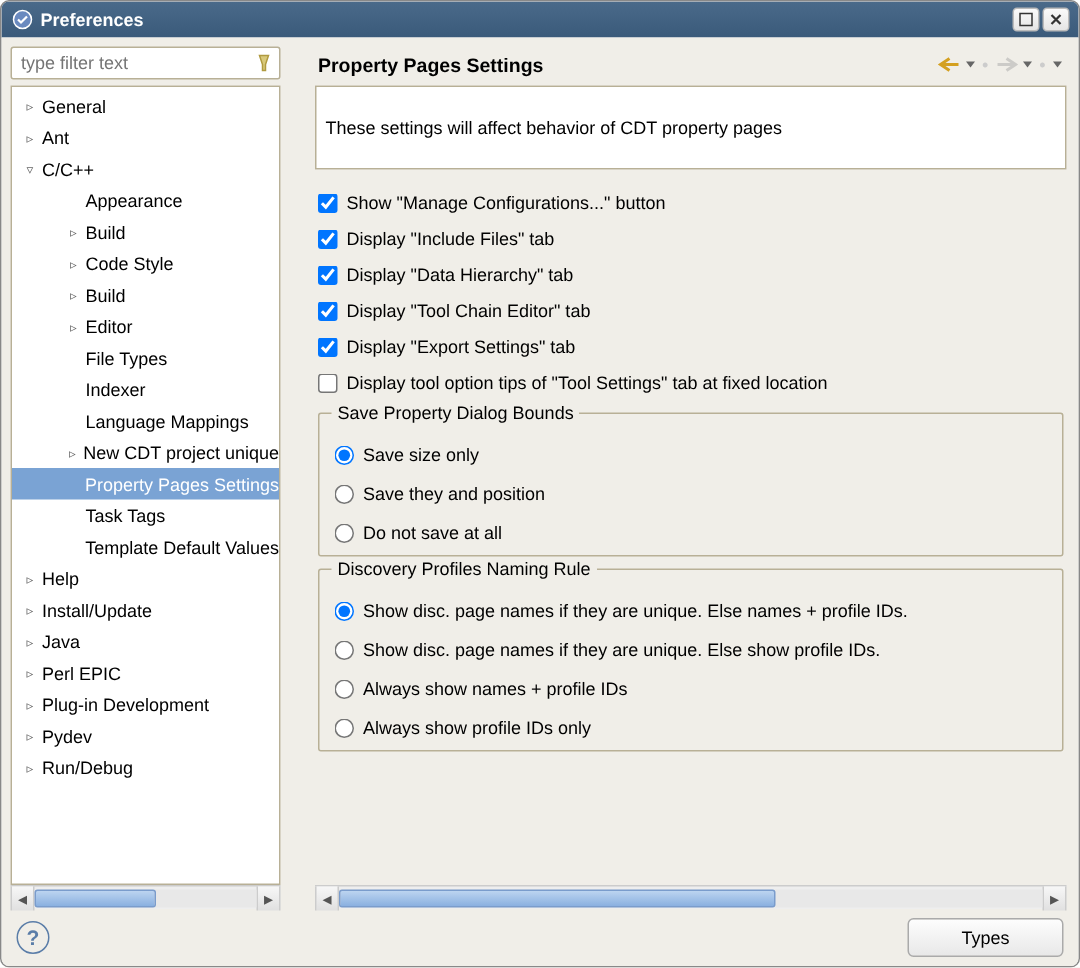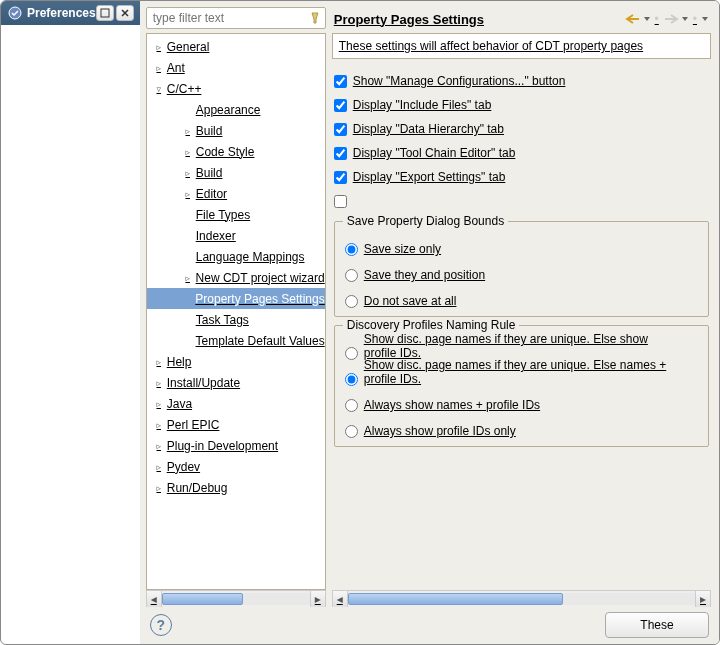--- a/index.html
+++ b/index.html
@@ -1,24 +1,24 @@
 <!DOCTYPE html>
 <html><head>
 <meta charset="utf-8">
 <style>
 * { box-sizing: border-box; margin: 0; padding: 0; }
 body { font-family: "Segoe UI", Tahoma, sans-serif; font-size: 12px; background: #fff; width: 720px; height: 645px; overflow: hidden; }
-.window { width: 720px; height: 645px; display: flex; flex-direction: row; border: 1px solid #888; border-radius: 6px; overflow: hidden; }
+.window { width: 720px; height: 645px; display: flex; flex-direction: column; border: 1px solid #888; border-radius: 6px; overflow: hidden; }
 .titlebar { background: linear-gradient(to bottom, #4a6a8a, #3a5a7a); color: #fff; height: 24px; display: flex; align-items: center; padding: 0 6px; font-weight: bold; font-size: 12px; }
 .titlebar .icon { width: 16px; height: 16px; margin-right: 4px; display: inline-flex; align-items: center; justify-content: center; }
 .titlebar .title { flex: 1; }
 .titlebar .winbtns { display: flex; gap: 2px; }
 .winbtn { width: 18px; height: 16px; border: 1px solid #bbb; border-radius: 3px; background: linear-gradient(#fafafa,#e5e5e5); display: flex; align-items: center; justify-content: center; color:#333; font-size:10px; }
 .content { flex: 1; display: flex; flex-direction: column; background: #f0eee8; min-height: 0; }
-.mainrow { flex: 1; display: flex; min-height: 0; padding: 6px 6px 0 6px; gap: 4px; text-decoration: underline; }
+.mainrow { flex: 1; display: flex; min-height: 0; padding: 6px 6px 0 6px; gap: 21px; }
 .leftcol { width: 180px; display: flex; flex-direction: column; }
 .filterwrap { position: relative; margin-bottom: 4px; }
 .filterinput { width: 100%; height: 22px; border: 1px solid #b8b096; border-radius: 2px; padding: 0 22px 0 6px; font-size: 12px; color: #888; outline: none; background: #fff; }
 .filter-thumb { position: absolute; right: 3px; top: 3px; width: 16px; height: 16px; display: inline-flex; align-items: center; justify-content: center; }
 .tree { flex: 1; background: #fff; border: 1px solid #b8b096; overflow: hidden; padding: 2px 0; }
 .tree-inner { height: 100%; overflow: hidden; }
 .tree-item { display: flex; align-items: center; height: 21px; padding-left: 6px; white-space: nowrap; cursor: default; }
 .tree-item .arrow { width: 12px; display: inline-flex; align-items: center; justify-content: center; font-size: 9px; color: #666; }
 .tree-item .label { padding-left: 2px; }
 .tree-item.indent1 { padding-left: 35px; }
@@ -26,21 +26,21 @@
 .tree-item.selected .arrow { color: #fff; }
 .hscroll { height: 16px; background: #eee; display: flex; align-items: center; border-top: 1px solid #ccc; }
 .hscroll .arrowbtn { width: 16px; height: 16px; display: flex; align-items: center; justify-content: center; color:#555; background: linear-gradient(#f7f7f7,#e0e0e0); border-left:1px solid #ccc; border-right:1px solid #ccc; }
 .hscroll .track { flex: 1; height: 12px; background: #e8e8e8; position: relative; }
 .hscroll .thumb { position: absolute; height: 12px; background: linear-gradient(#bcd4f0,#8ab0e0); border:1px solid #7a9ccc; border-radius:2px; }
 .rightcol { flex: 1; display: flex; flex-direction: column; min-width: 0; }
 .header { display: flex; align-items: center; height: 24px; padding: 0 4px; }
 .header-title { font-weight: bold; font-size: 13px; flex: 1; }
 .header-nav { display: flex; align-items: center; gap: 2px; }
 .navbtn { display: inline-flex; align-items: center; }
-.descbox { border: 1px solid #b8b096; background: #fff; padding: 5px 6px; margin: 2px 2px 10px 2px; }
+.descbox { border: 1px solid #b8b096; background: #fff; padding: 20px 6px; margin: 2px 2px 10px 2px; }
 .settings { flex: 1; overflow: hidden; padding: 0 4px; }
 .check-row { display: flex; align-items: center; height: 24px; gap: 6px; }
 .check-row input[type=checkbox] { width: 13px; height: 13px; }
 .groupbox { border: 1px solid #b8b096; border-radius: 2px; margin: 8px 0; padding: 8px 26px 8px 10px; position: relative; }
 .groupbox .legend { position: absolute; top: -8px; left: 8px; background: #f0eee8; padding: 0 4px; font-size: 12px; }
 .radio-row { display: flex; align-items: flex-end; height: 26px; gap: 6px; }
 .radio-row input[type=radio] { width: 13px; height: 13px; }
 .right-hscroll { margin: 0 2px; }
 .buttonbar { display: flex; align-items: center; padding: 6px 10px; gap: 8px; }
 .help-icon { width: 22px; height: 22px; border: 1.5px solid #5a7da8; border-radius: 50%; color: #5a7da8; display: flex; align-items: center; justify-content: center; font-weight: bold; font-size: 14px; }
@@ -126,21 +126,21 @@
               <div class="tree-item indent1">
                 <span class="arrow"></span>
                 <span class="label">Indexer</span>
               </div>
               <div class="tree-item indent1">
                 <span class="arrow"></span>
                 <span class="label">Language Mappings</span>
               </div>
               <div class="tree-item indent1">
                 <span class="arrow">▹</span>
-                <span class="label">New CDT project wizard</span>
+                <span class="label">New CDT project unique</span>
               </div>
               <div class="tree-item indent1 selected">
                 <span class="arrow"></span>
                 <span class="label">Property Pages Settings</span>
               </div>
               <div class="tree-item indent1">
                 <span class="arrow"></span>
                 <span class="label">Task Tags</span>
               </div>
               <div class="tree-item indent1">
@@ -238,20 +238,21 @@
               <div class="check-row">
                 <input type="checkbox" checked="" style="">
                 <span>Display "Tool Chain Editor" tab</span>
               </div>
               <div class="check-row">
                 <input type="checkbox" checked="" style="">
                 <span>Display "Export Settings" tab</span>
               </div>
               <div class="check-row">
                 <input type="checkbox" style="">
+                <span>Display tool option tips of "Tool Settings" tab at fixed location</span>
               </div>
             </div>
           <div class="groupbox">
             <div class="legend">Save Property Dialog Bounds</div>
             <div id="group1opts">
                 <div class="radio-row">
                   <input type="radio" name="g1" checked="" style="">
                   <span>Save size only</span>
                 </div>
                 <div class="radio-row">
@@ -261,26 +262,26 @@
                 <div class="radio-row">
                   <input type="radio" name="g1" style="">
                   <span>Do not save at all</span>
                 </div>
               </div>
           </div>
           <div class="groupbox">
             <div class="legend">Discovery Profiles Naming Rule</div>
             <div id="group2opts">
                 <div class="radio-row">
+                  <input type="radio" name="g2" checked="" style="">
+                  <span>Show disc. page names if they are unique. Else names + profile IDs.</span>
+                </div>
+                <div class="radio-row">
                   <input type="radio" name="g2" style="">
                   <span>Show disc. page names if they are unique. Else show profile IDs.</span>
-                </div>
-                <div class="radio-row">
-                  <input type="radio" name="g2" checked="" style="">
-                  <span>Show disc. page names if they are unique. Else names + profile IDs.</span>
                 </div>
                 <div class="radio-row">
                   <input type="radio" name="g2" style="">
                   <span>Always show names + profile IDs</span>
                 </div>
                 <div class="radio-row">
                   <input type="radio" name="g2" style="">
                   <span>Always show profile IDs only</span>
                 </div>
               </div>
@@ -293,16 +294,16 @@
               <div class="thumb" style="left:0;width:62%"></div>
             </div>
           <div class="arrowbtn">▸</div>
         </div>
       </div>
     </div>
 
     <div class="buttonbar">
       <div class="help-icon">?</div>
       <div class="spacer"></div>
-      <button class="btn">These</button>
+      <button class="btn">Types</button>
     </div>
   </div>
 </div>
 
 </body></html>

